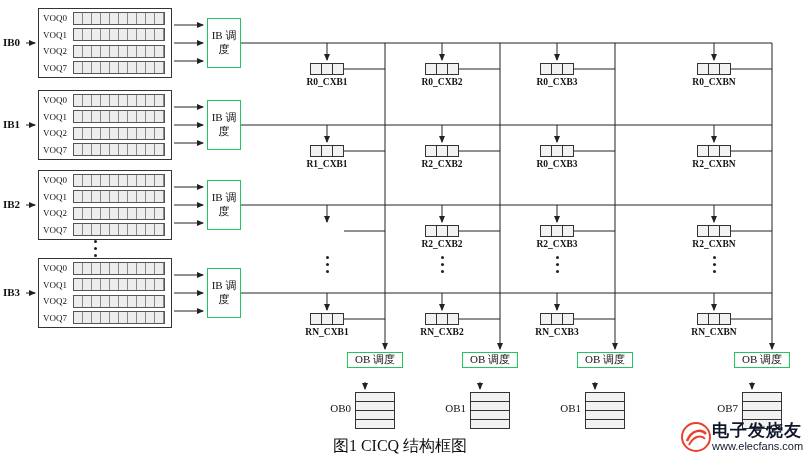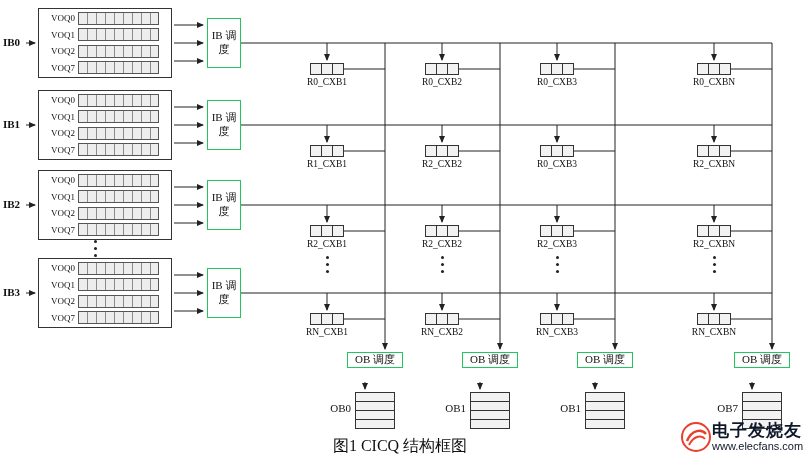--- a/index.html
+++ b/index.html
@@ -2,34 +2,34 @@
 <html><head>
 <meta charset="utf-8">
 <style>
   html,body{margin:0;padding:0;background:#fff;}
   #canvas{position:relative;width:811px;height:461px;background:#fff;overflow:hidden;
           font-family:"Liberation Serif",serif;color:#111;}
   #lines{position:absolute;left:0;top:0;}
   #lines line{stroke:#222;stroke-width:1;}
   .ib-label{position:absolute;left:3px;width:22px;font-size:11px;font-weight:bold;}
   .voq-box{position:absolute;width:134px;height:70px;border:1px solid #333;background:#fff;
-           box-sizing:border-box;display:flex;flex-direction:column;justify-content:space-around;padding:1px 12px;}
+           box-sizing:border-box;display:flex;flex-direction:column;justify-content:space-around;padding:1px 4px;}
   .voq-row{display:flex;align-items:center;height:16px;}
   .voq-label{width:30px;font-size:9px;}
   .voq-cells{display:inline-block;width:90px;height:11px;border:1px solid #555;
              background:repeating-linear-gradient(90deg,#ededed 0 8px,#8a8a8a 8px 9px);}
   .sched{position:absolute;border:1px solid #22c55e;background:#fff;box-sizing:border-box;
          display:flex;align-items:center;justify-content:center;text-align:center;
          font-size:11px;line-height:1.25;}
   .ib-sched{width:34px;height:50px;left:207px;padding:0 3px;}
   .ob-sched{width:56px;height:16px;top:352px;}
   .cxb{position:absolute;width:70px;text-align:center;}
   .qicon{width:34px;height:12px;margin:0 auto;border:1px solid #333;box-sizing:border-box;
          background:repeating-linear-gradient(90deg,#f2f2f2 0 10px,#333 10px 11px);}
-  .qlabel{font-size:9.5px;margin-top:2px;white-space:nowrap;}
+  .qlabel{font-size:9.5px;margin-top:2px;white-space:nowrap;font-weight:bold;}
   .obq{position:absolute;width:40px;height:37px;top:392px;border:1px solid #333;box-sizing:border-box;
        background:repeating-linear-gradient(180deg,#f2f2f2 0 8px,#333 8px 9px);}
   .ob-label{position:absolute;top:402px;width:38px;text-align:right;font-size:11px;}
   .vdots{position:absolute;width:3px;height:3px;background:#222;border-radius:50%;
          box-shadow:0 7px 0 #222,0 14px 0 #222;}
   .caption{position:absolute;left:240px;top:436px;width:320px;text-align:center;font-size:16px;}
   .watermark{position:absolute;left:680px;top:421px;display:flex;align-items:center;gap:0;color:#0f172a;
              font-family:"Liberation Sans",sans-serif;}
   .wm-brand{font-size:17px;font-weight:bold;letter-spacing:1px;line-height:1.1;}
   .wm-url{font-size:11px;}
@@ -224,24 +224,20 @@
     </div>
   <div class="cxb" style="left:522px;top:145px">
       <div class="qicon"></div>
       <div class="qlabel">R0_CXB3</div>
     </div>
   <div class="cxb" style="left:679px;top:145px">
       <div class="qicon"></div>
       <div class="qlabel">R2_CXBN</div>
     </div>
 
-  <div class="cxb" style="left:292px;top:225px">
-      <div class="qicon"></div>
-      <div class="qlabel">R2_CXB1</div>
-    </div>
   <div class="cxb" style="left:407px;top:225px">
       <div class="qicon"></div>
       <div class="qlabel">R2_CXB2</div>
     </div>
   <div class="cxb" style="left:522px;top:225px">
       <div class="qicon"></div>
       <div class="qlabel">R2_CXB3</div>
     </div>
   <div class="cxb" style="left:679px;top:225px">
       <div class="qicon"></div>

